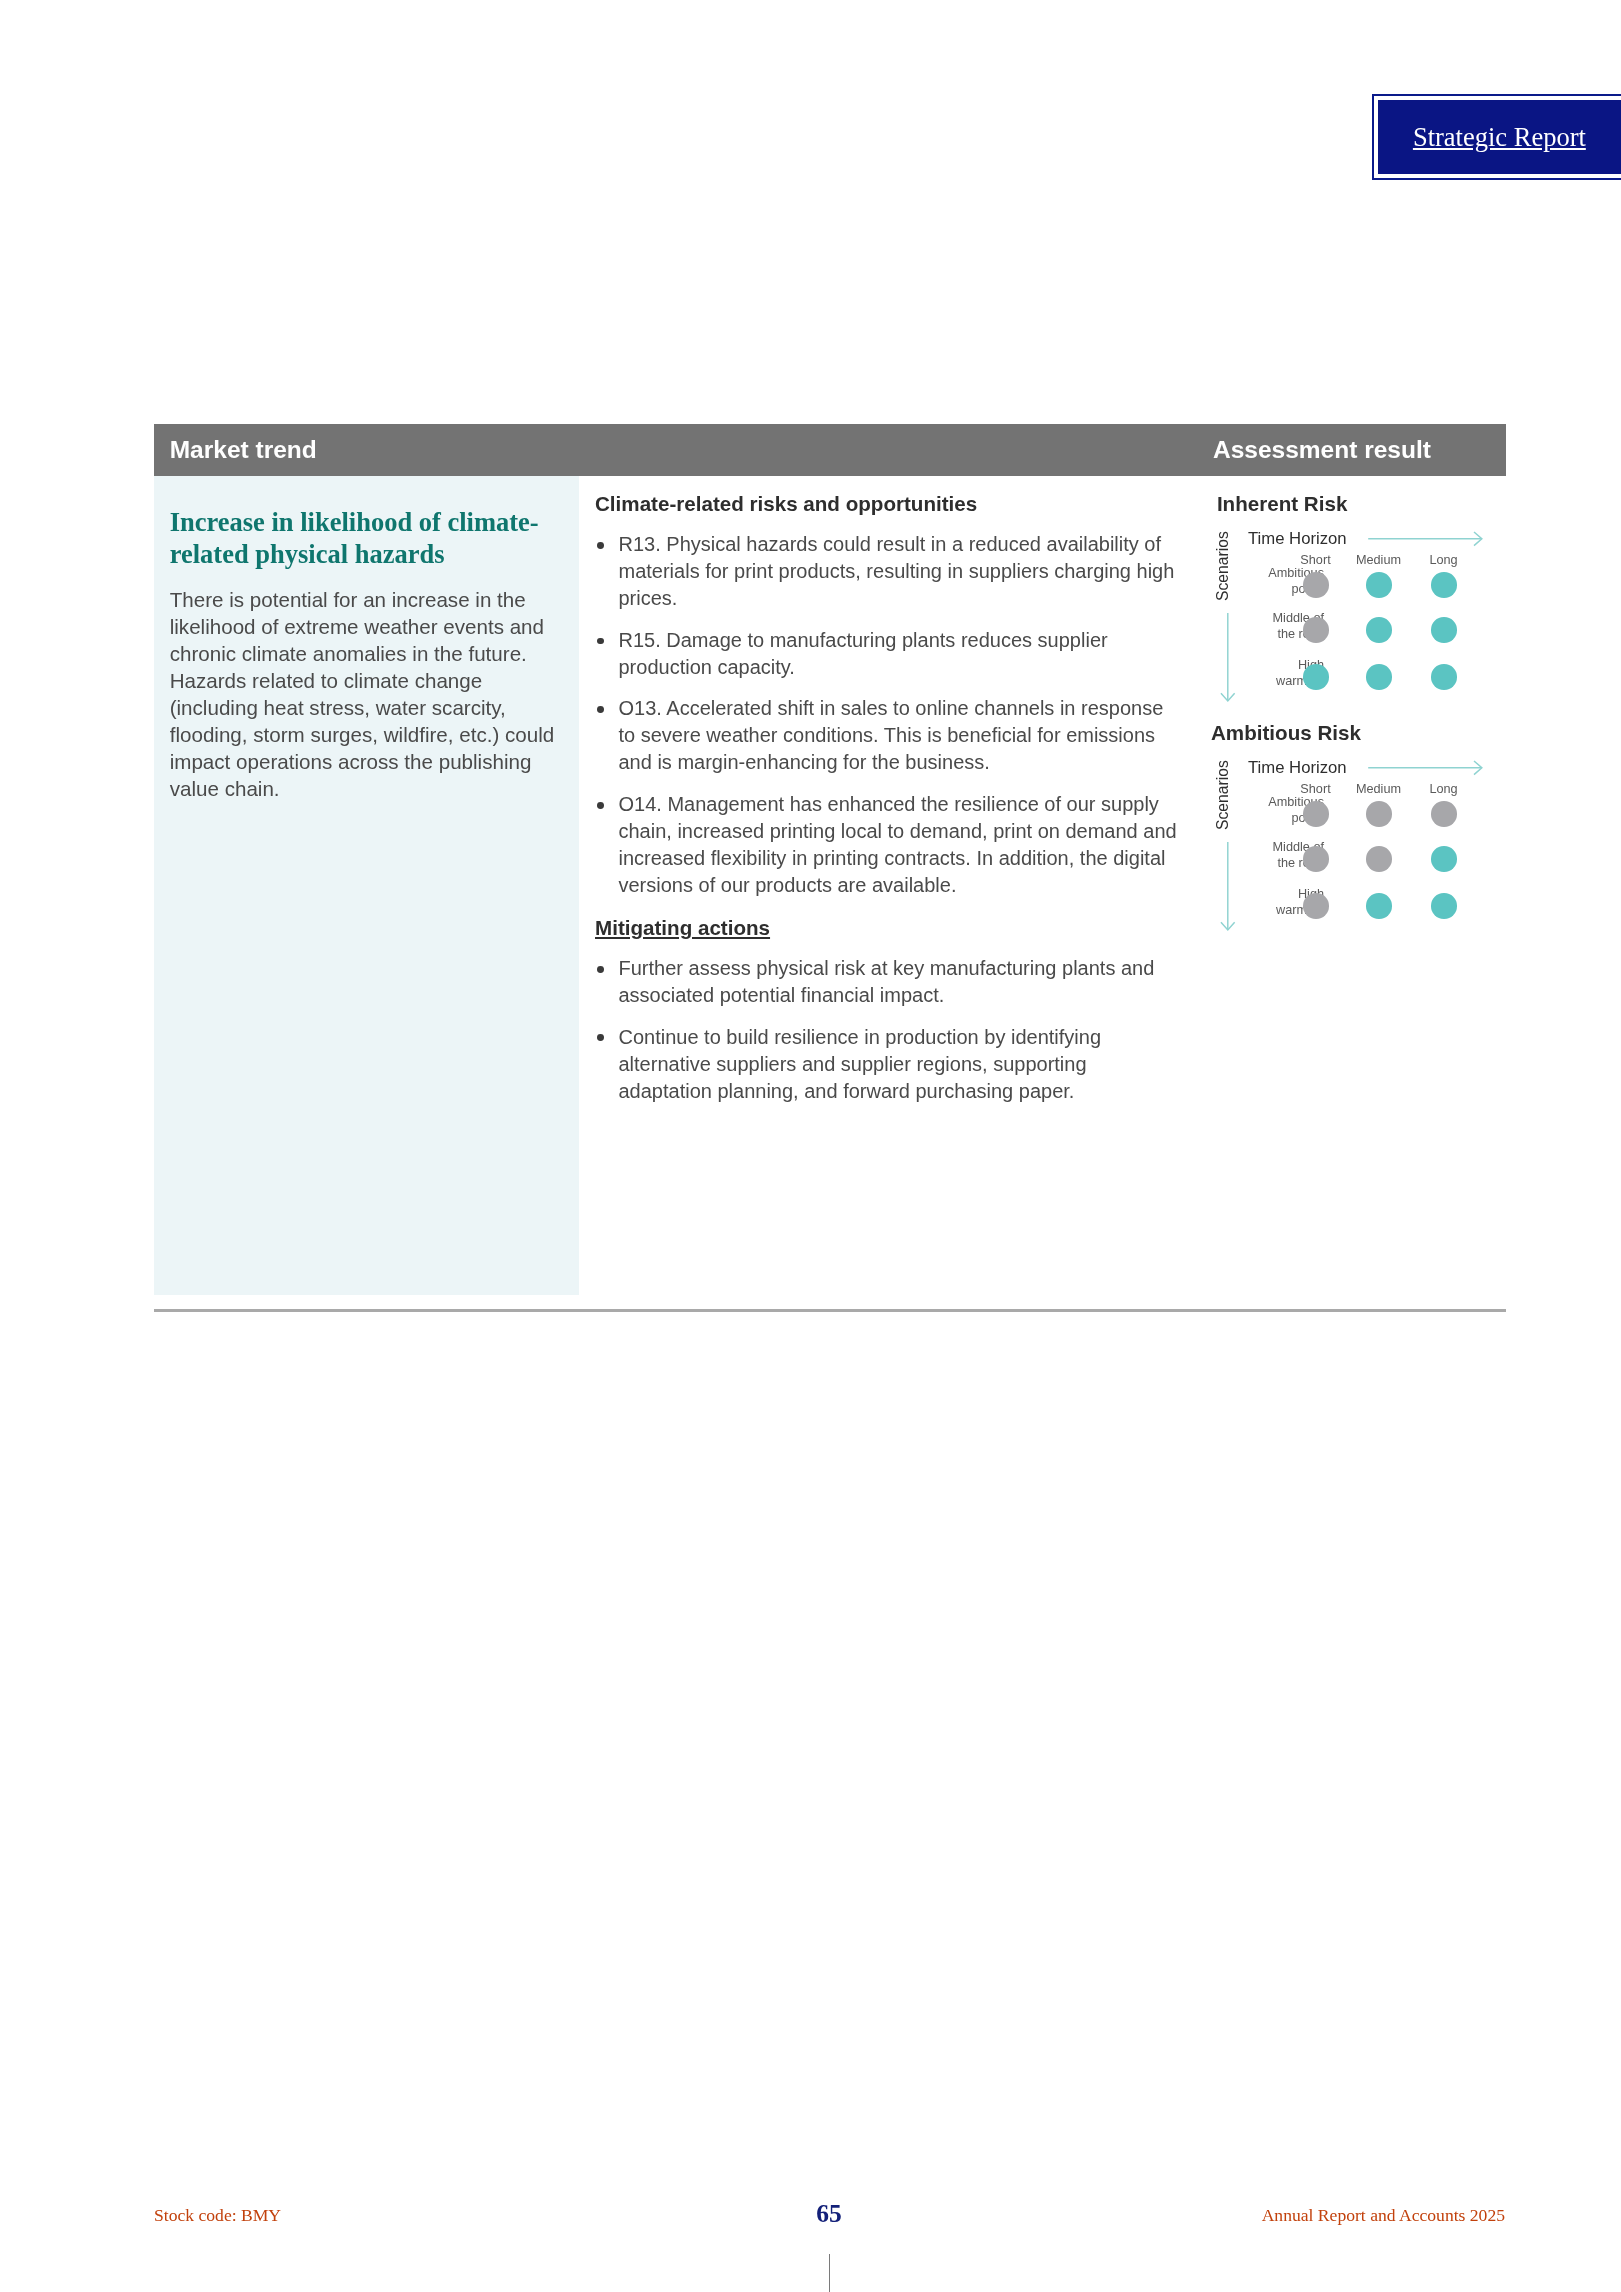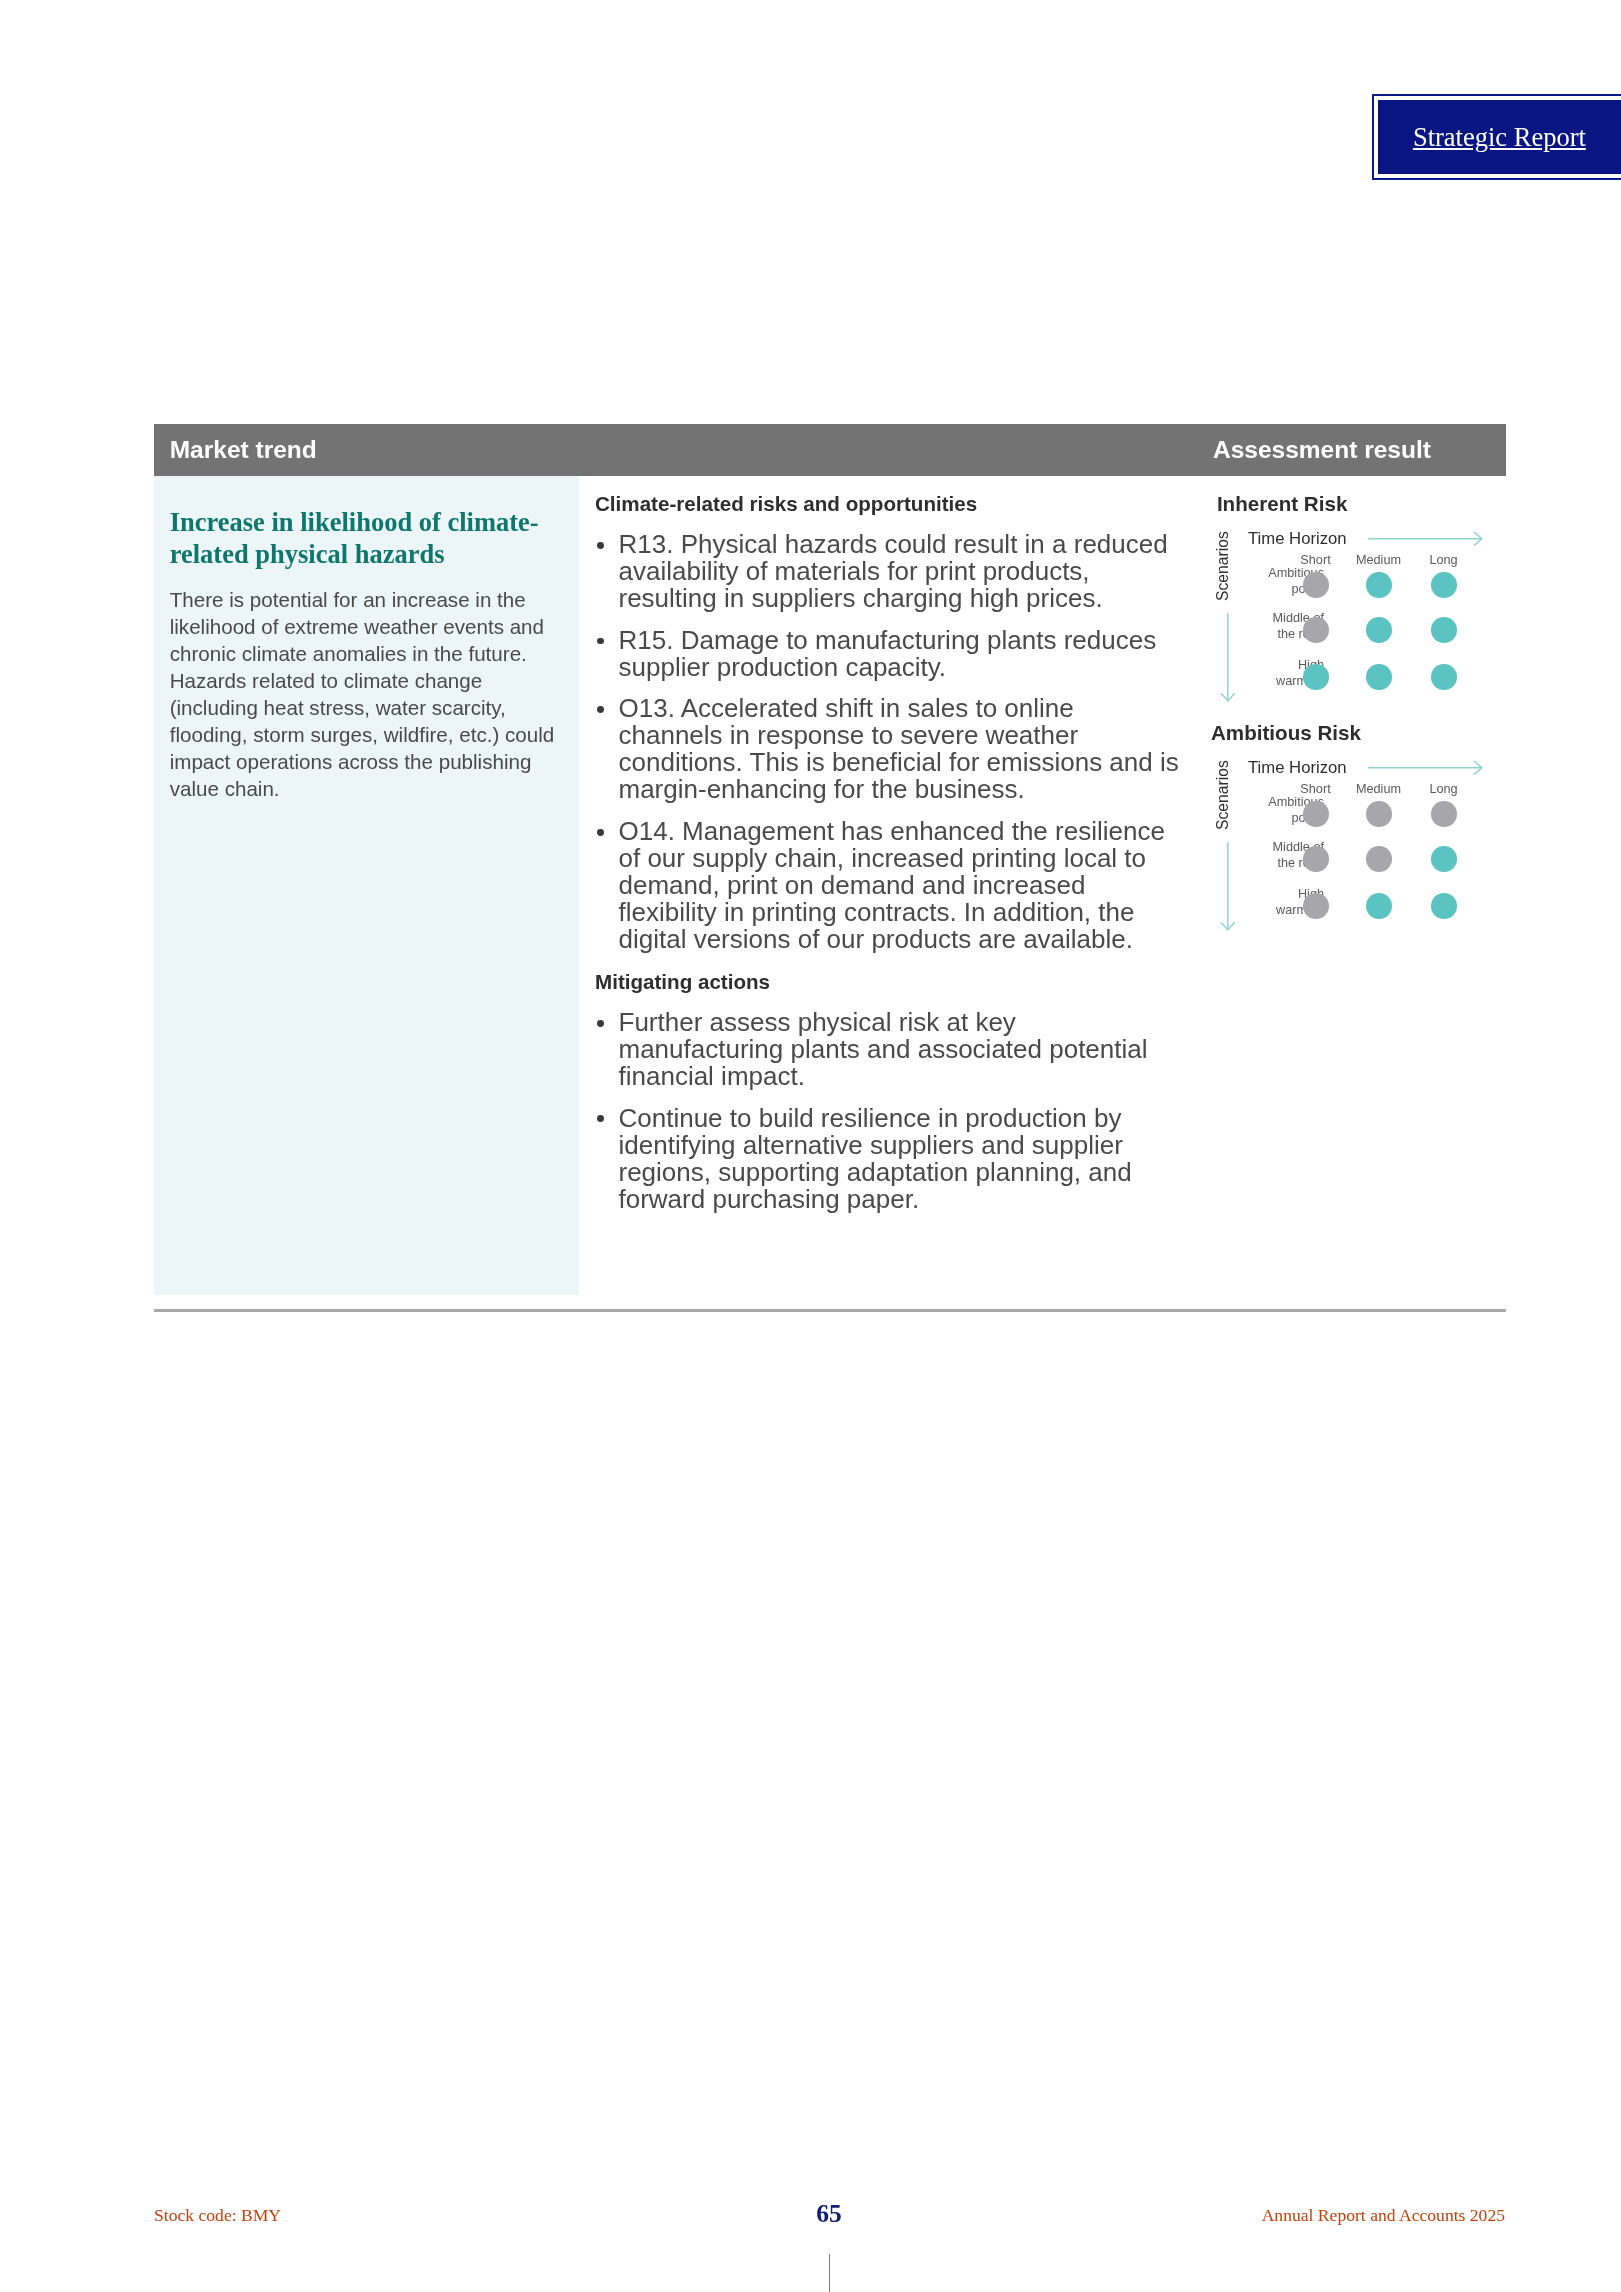--- a/index.html
+++ b/index.html
@@ -32,28 +32,28 @@
       font-size: 26.5px; line-height: 32px; margin-top: 14.7px; margin-left: 0;
     }
     .trend-desc {
       margin-top: 15.7px; font-size: 20.6px; line-height: 27px; color: #4a4a4a; width: 402px;
     }
 
     .mid-col { position: absolute; left: 595px; top: 490px; width: 588px; }
     .sub-heading { font-weight: bold; font-size: 20.6px; color: #2e2e2e; line-height: 27.4px; }
     .bullets { list-style: none; margin-top: 13.7px; }
     .bullets li {
-      position: relative; padding-left: 23.5px; font-size: 26px; line-height: 27px;
+      position: relative; padding-left: 23.5px; font-size: 20px; line-height: 27px;
       color: #4a4a4a; margin-bottom: 14.7px;
     }
     .bullets li::before {
       content: ""; position: absolute; left: 2px; top: 10.8px; width: 6.9px; height: 6.9px;
       border-radius: 50%; background: #3a3a3a;
     }
-    .mit-heading { margin-top: 11.8px; }
+    .mit-heading { margin-top: 11.8px; text-decoration: underline; }
 
     .right-col { position: absolute; left: 1211px; top: 490px; width: 304px; }
     .risk-title { font-weight: bold; font-size: 20.6px; color: #2e2e2e; line-height: 27.4px; }
     .matrix { position: relative; width: 294px; height: 186px; margin-top: 7.8px; }
     .scen-label {
       position: absolute; left: -11.8px; top: 39px; font-size: 15.7px; color: #2e2e2e;
       transform: rotate(-90deg); transform-origin: left top; white-space: nowrap;
       width: 78px; top: 76px; left: 2.9px;
     }
     .scen-arrow { position: absolute; left: 7.8px; top: 88px; width: 17.6px; height: 90px; }

